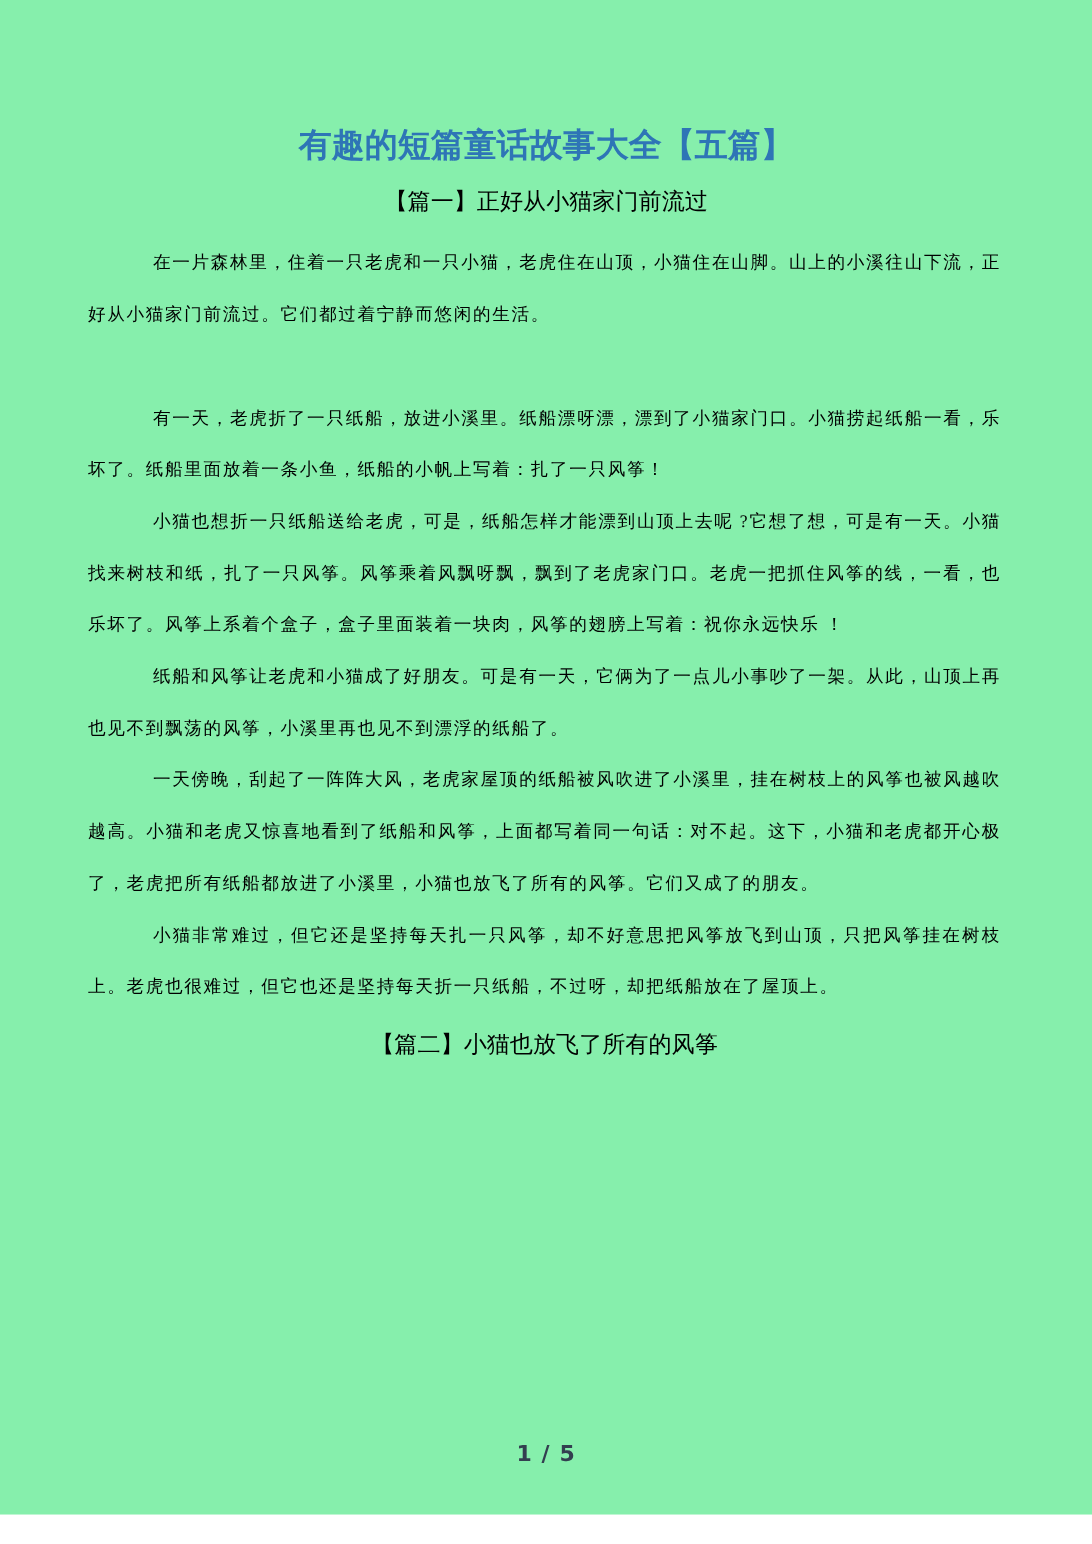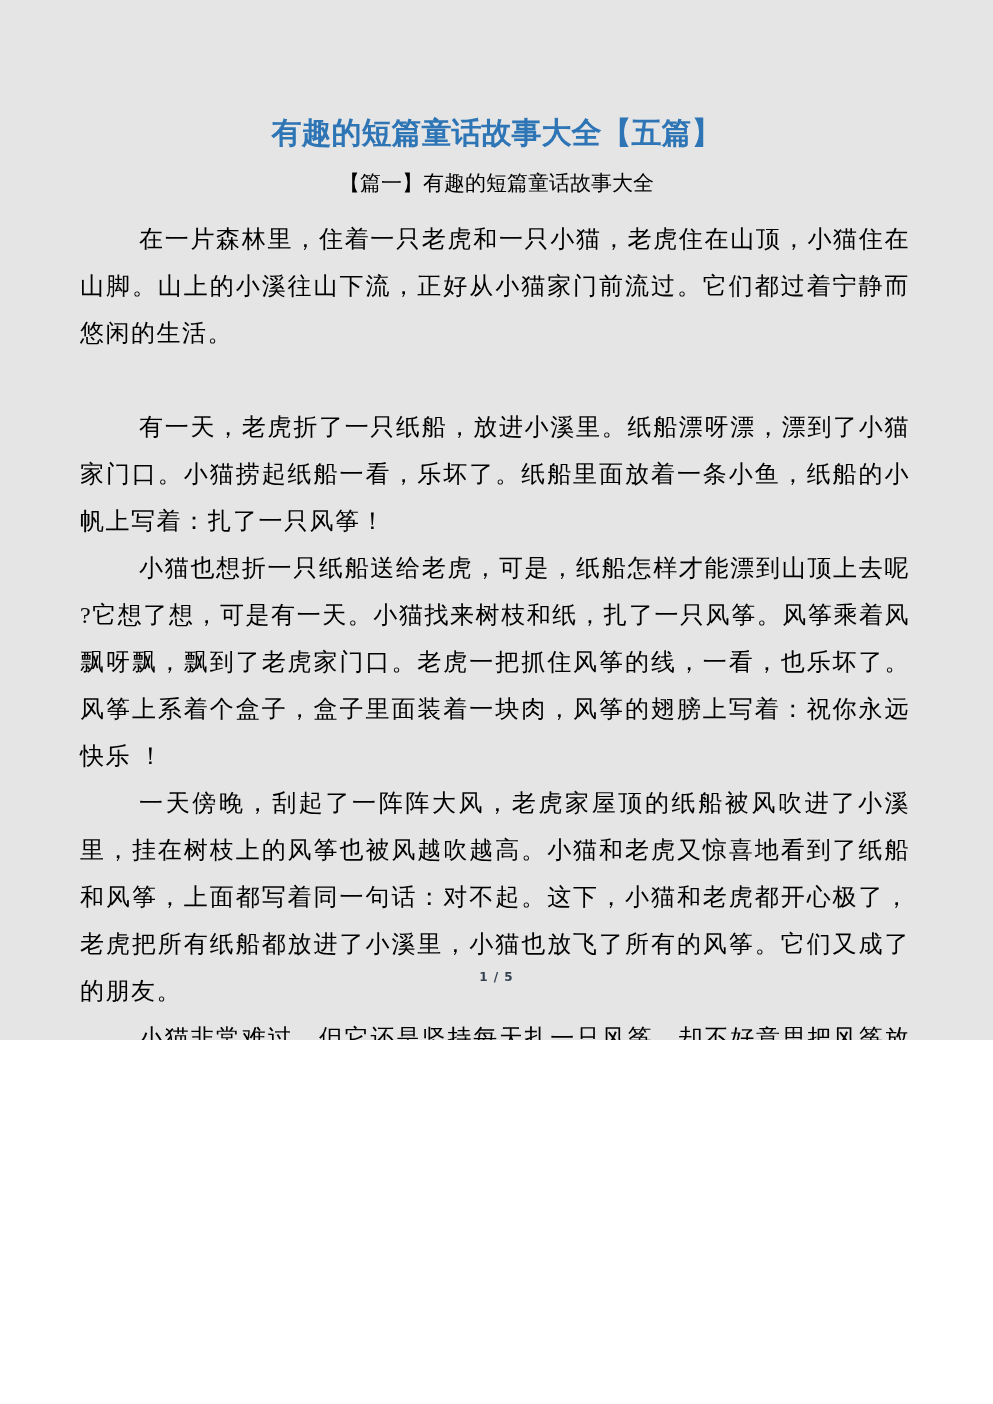--- a/index.html
+++ b/index.html
@@ -1,22 +1,22 @@
 <!DOCTYPE html>
 <html><head>
 <meta charset="utf-8">
 <style>
   * { margin: 0; padding: 0; box-sizing: border-box; }
   html, body { background: #ffffff; }
   .page {
     position: relative;
     width: 993px;
-    height: 1040px;
+    height: 1377px;
     margin: 0 auto;
-    background: #e5e5e5;
+    background: #86efac;
     overflow: hidden;
   }
   .doc-title {
     padding-top: 114px;
     text-align: center;
     font-family: "Liberation Sans", "DejaVu Sans", sans-serif;
     font-size: 30px;
     font-weight: bold;
     line-height: 38px;
     color: #2E75B6;
@@ -28,63 +28,64 @@
     font-size: 21px;
     font-weight: normal;
     line-height: 30px;
     color: #000000;
   }
   .doc-body {
     margin: 18px 83px 0 80px;
   }
   .doc-body p {
     font-family: "Liberation Serif", "DejaVu Serif", serif;
-    font-size: 24px;
+    font-size: 16px;
     line-height: 47px;
     letter-spacing: 1.5px;
     text-align: justify;
     text-indent: 59px;
     color: #000000;
   }
   .blank-line { height: 47px; }
   .section-heading.in-body {
     margin-top: 8px;
     line-height: 40px;
   }
   .page-footer {
     position: absolute;
     left: 0;
     right: 0;
-    bottom: 56px;
+    bottom: 44px;
     text-align: center;
     font-family: "DejaVu Sans", "Liberation Sans", sans-serif;
-    font-size: 12px;
+    font-size: 20px;
     font-weight: bold;
     color: #333F50;
     letter-spacing: 1px;
   }
 </style>
 </head>
 <body>
 
 <div class="page">
 
   <h1 class="doc-title" style="color: rgb(46, 117, 182);">有趣的短篇童话故事大全【五篇】</h1>
 
-  <h2 class="section-heading">【篇一】有趣的短篇童话故事大全</h2>
+  <h2 class="section-heading">【篇一】正好从小猫家门前流过</h2>
 
   <div class="doc-body">
     <p>在一片森林里，住着一只老虎和一只小猫，老虎住在山顶，小猫住在山脚。山上的小溪往山下流，正好从小猫家门前流过。它们都过着宁静而悠闲的生活。</p>
 
     <div class="blank-line"></div>
 
     <p>有一天，老虎折了一只纸船，放进小溪里。纸船漂呀漂，漂到了小猫家门口。小猫捞起纸船一看，乐坏了。纸船里面放着一条小鱼，纸船的小帆上写着：扎了一只风筝！</p>
 
     <p>小猫也想折一只纸船送给老虎，可是，纸船怎样才能漂到山顶上去呢 ?它想了想，可是有一天。小猫找来树枝和纸，扎了一只风筝。风筝乘着风飘呀飘，飘到了老虎家门口。老虎一把抓住风筝的线，一看，也乐坏了。风筝上系着个盒子，盒子里面装着一块肉，风筝的翅膀上写着：祝你永远快乐 ！</p>
 
+    <p>纸船和风筝让老虎和小猫成了好朋友。可是有一天，它俩为了一点儿小事吵了一架。从此，山顶上再也见不到飘荡的风筝，小溪里再也见不到漂浮的纸船了。</p>
 
     <p>一天傍晚，刮起了一阵阵大风，老虎家屋顶的纸船被风吹进了小溪里，挂在树枝上的风筝也被风越吹越高。小猫和老虎又惊喜地看到了纸船和风筝，上面都写着同一句话：对不起。这下，小猫和老虎都开心极了，老虎把所有纸船都放进了小溪里，小猫也放飞了所有的风筝。它们又成了的朋友。</p>
 
     <p>小猫非常难过，但它还是坚持每天扎一只风筝，却不好意思把风筝放飞到山顶，只把风筝挂在树枝上。老虎也很难过，但它也还是坚持每天折一只纸船，不过呀，却把纸船放在了屋顶上。</p>
 
     <h2 class="section-heading in-body">【篇二】小猫也放飞了所有的风筝</h2>
   </div>
 
   <div class="page-footer" style="color: rgb(51, 63, 80);">
     <span>1 / 5</span>

